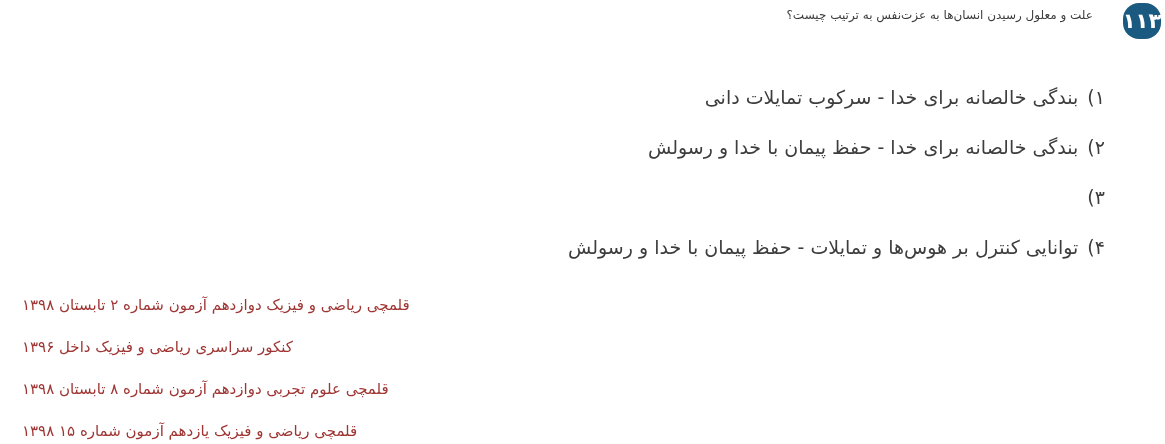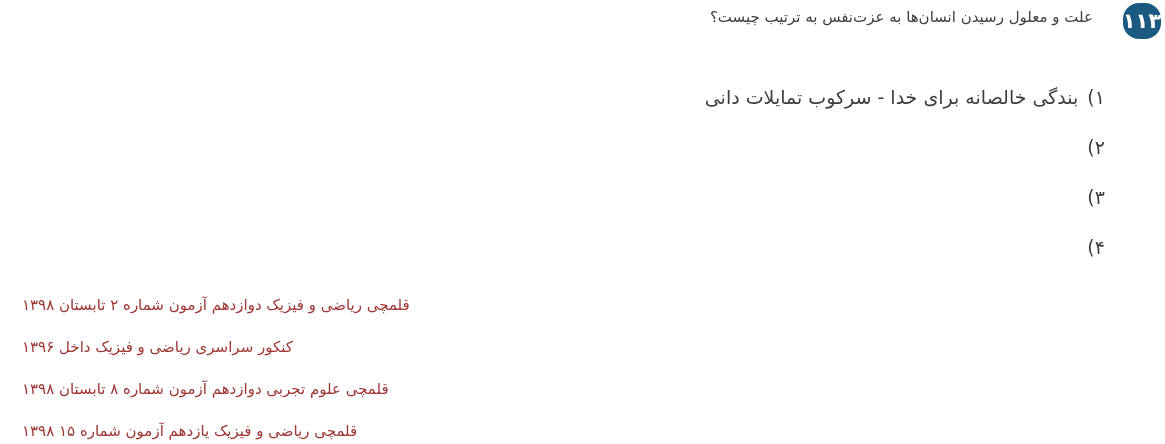--- a/index.html
+++ b/index.html
@@ -27,21 +27,21 @@
     align-items: center;
     justify-content: center;
     direction: rtl;
   }
   .q-text {
     position: absolute;
     top: 8px;
     right: 72px;
     direction: rtl;
     text-align: right;
-    font-size: 15px;
+    font-size: 12px;
     color: #3d3d3d;
     white-space: nowrap;
   }
   
   .options {
     position: absolute;
     top: 72px;
     right: 60px;
     direction: rtl;
   }
@@ -78,26 +78,28 @@
 
 <div class="q-text">علت و معلول رسیدن انسان‌ها به عزت‌نفس به ترتیب چیست؟</div>
 
 <div class="options">
   <div class="option-row">
     <span class="option-number">۱)</span>
     <span class="option-text">بندگی خالصانه برای خدا - سرکوب تمایلات دانی</span>
   </div>
   <div class="option-row">
     <span class="option-number">۲)</span>
+    <span class="option-text">بندگی خالصانه برای خدا - حفظ پیمان با خدا و رسولش</span>
   </div>
   <div class="option-row">
     <span class="option-number">۳)</span>
   </div>
   <div class="option-row">
     <span class="option-number">۴)</span>
+    <span class="option-text">توانایی کنترل بر هوس‌ها و تمایلات - حفظ پیمان با خدا و رسولش</span>
   </div>
 </div>
 
 <div class="sources">
   <span class="source-line">قلمچی ریاضی و فیزیک دوازدهم آزمون شماره ۲ تابستان ۱۳۹۸</span>
   <span class="source-line">کنکور سراسری ریاضی و فیزیک داخل ۱۳۹۶</span>
   <span class="source-line">قلمچی علوم تجربی دوازدهم آزمون شماره ۸ تابستان ۱۳۹۸</span>
   <span class="source-line">قلمچی ریاضی و فیزیک یازدهم آزمون شماره ۱۵ ۱۳۹۸</span>
 </div>
 

